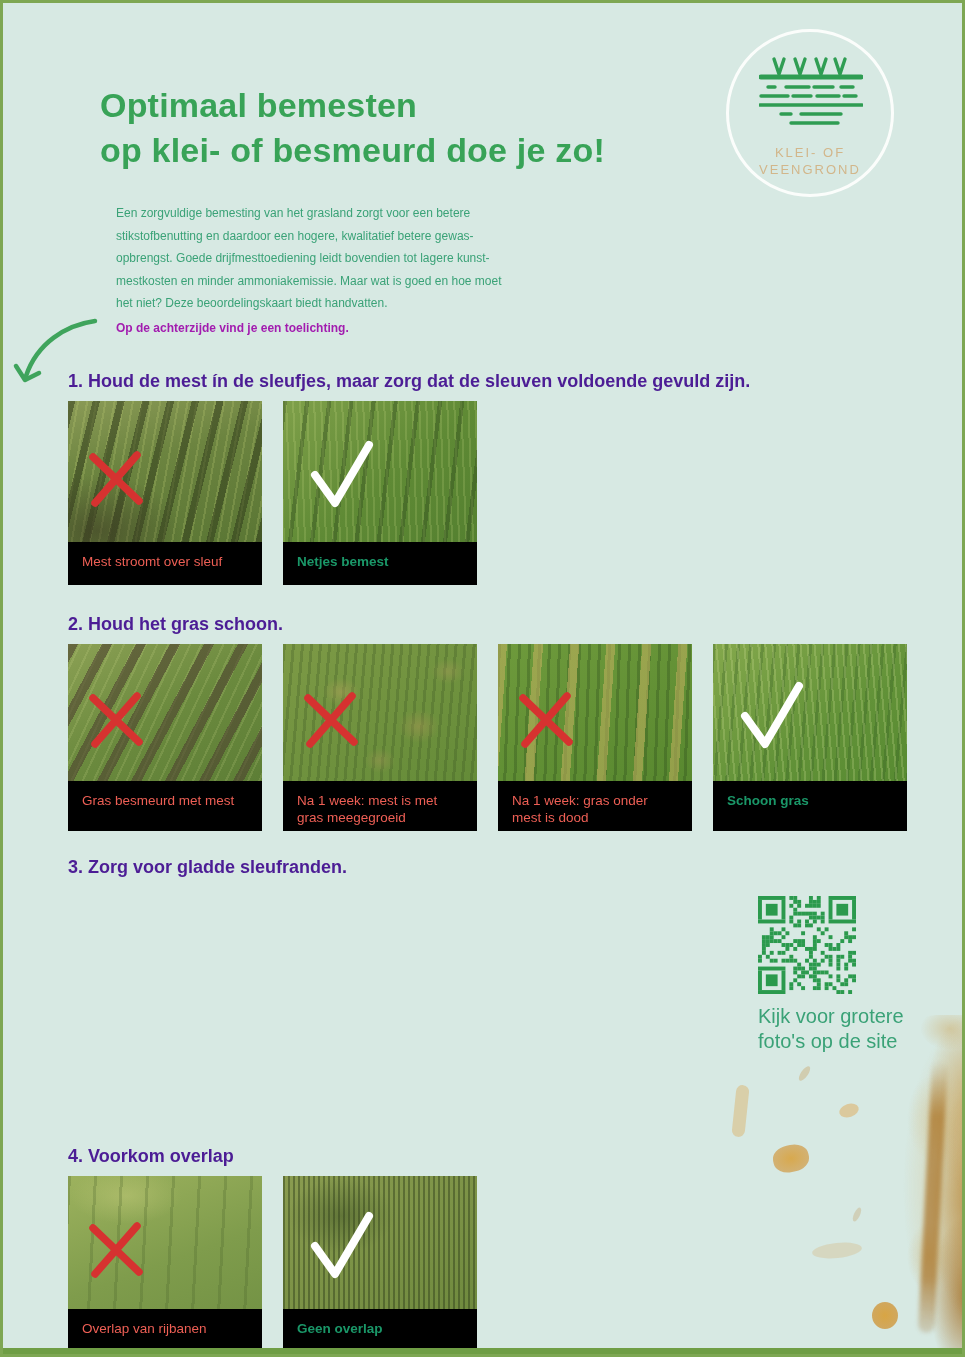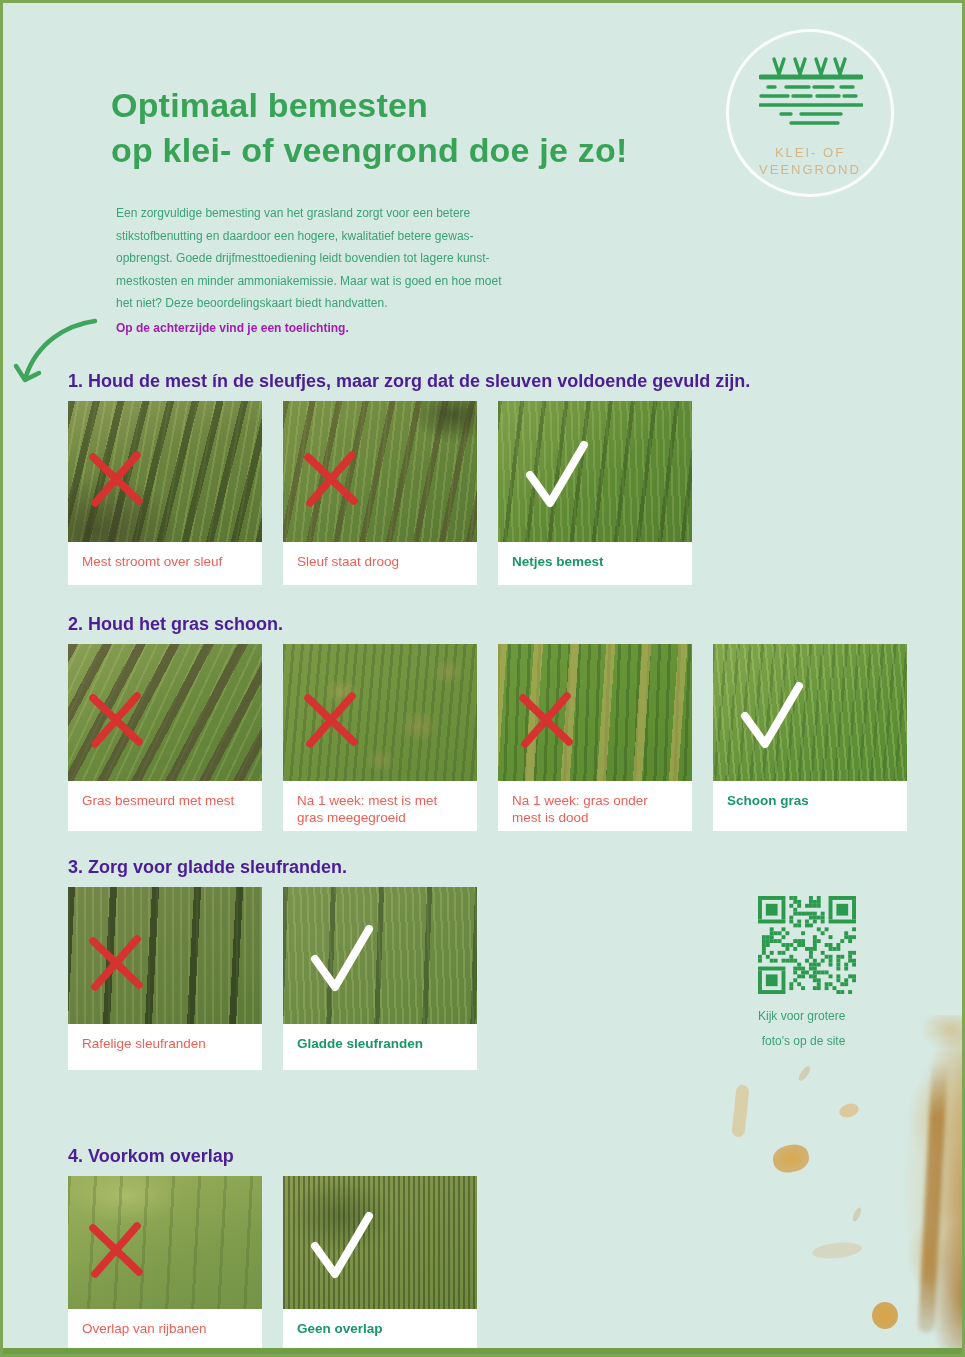--- a/index.html
+++ b/index.html
@@ -3,38 +3,38 @@
 <meta charset="utf-8">
 <style>
   html,body{margin:0;padding:0;background:#9aa79a;}
   .page{
     position:relative; width:965px; height:1357px; margin:0 auto;
     background:#d7e9e3; overflow:hidden; box-sizing:border-box;
     border:3px solid #7ea753;
     font-family:"Liberation Sans", sans-serif;
   }
   
-  .title{position:absolute; left:108px; top:80px; font-size:34px; line-height:45px;
+  .title{position:absolute; left:97px; top:80px; font-size:34px; line-height:45px;
          font-weight:700; color:#38a357; letter-spacing:.2px;}
   .logo{position:absolute; left:723px; top:26px; width:168px; height:168px;
         border:3px solid #fbfdfb; border-radius:50%; box-sizing:border-box;}
   .logo svg{position:absolute; left:30px; top:24px;}
   .logo-text{position:absolute; left:0; top:112px; width:100%; text-align:center;
              font-size:13px; font-weight:400; letter-spacing:2px; color:#d2b68a; line-height:17px;}
   
   .intro{position:absolute; left:113px; top:199px; font-size:12px; line-height:22.6px;
          color:#3aa277; white-space:nowrap;}
   .intro .bold{font-weight:700; color:#a21caf; margin-top:2px;}
   .arrow{position:absolute; left:8px; top:312px;}
   
   .section{position:absolute; left:65px;}
   .section h2{margin:0 0 9px 0; font-size:18px; line-height:22px; font-weight:700;
               color:#4c1d95; white-space:nowrap;}
   .row{display:flex; gap:21px;}
-  .card{width:194px; background:#ffffff;}
+  .card{width:194px; background:#000000;}
   .photo{position:relative; width:194px; overflow:hidden;}
   .s1 .photo{height:141px} .s1 .cap{height:43px}
   .s2 .photo{height:137px} .s2 .cap{height:50px}
   .s3 .photo{height:137px} .s3 .cap{height:46px}
   .s4 .photo{height:133px} .s4 .cap{height:50px}
   .cap{box-sizing:border-box; padding:11px 12px 0 14px; font-size:13.5px; line-height:17px;}
   .cap.bad{color:#ee5f55;}
   .cap.good{color:#1a9768; font-weight:700;}
   .mark{position:absolute;}
   .mark-x{left:18px; top:calc(50% + 6px); transform:translateY(-50%);}
@@ -90,22 +90,22 @@
   .t11{background:
       repeating-linear-gradient(93deg, rgba(70,95,40,.25) 0 3px, transparent 3px 26px),
       radial-gradient(80px 40px at 30% 15%, rgba(205,210,130,.4), transparent 70%),
       linear-gradient(160deg,#9db25e 0%,#7f9c4c 60%,#749345 100%);}
   .t12{background:
       repeating-linear-gradient(90deg, rgba(45,60,25,.45) 0 2px, transparent 2px 5px),
       radial-gradient(70px 50px at 30% 30%, rgba(50,70,30,.4), transparent 75%),
       linear-gradient(150deg,#8a9c50 0%,#6f8a3e 100%);}
   
   .qr{position:absolute; left:755px; top:893px; width:98px; height:98px;}
-  .qr-caption{position:absolute; left:755px; top:1001px; font-size:12px; line-height:25px;
-              color:#3aa277;text-align:right;}
+  .qr-caption{position:absolute; left:755px; top:1001px; font-size:20px; line-height:25px;
+              color:#3aa277;}
   
   .stain,.drop{position:absolute; pointer-events:none;}
   .stain-main{left:886px; top:1012px; width:78px; height:345px;
     background:
       radial-gradient(42px 30px at 78% 4%, rgba(205,175,110,.55), transparent 70%),
       radial-gradient(60px 120px at 105% 25%, rgba(196,150,70,.65), transparent 75%),
       radial-gradient(55px 150px at 108% 55%, rgba(176,123,42,.75), transparent 78%),
       radial-gradient(50px 110px at 100% 82%, rgba(160,105,30,.8), transparent 75%),
       radial-gradient(70px 200px at 90% 50%, rgba(215,190,130,.6), transparent 80%),
       radial-gradient(36px 60px at 58% 30%, rgba(210,185,125,.4), transparent 75%),
@@ -126,21 +126,21 @@
       background:radial-gradient(#d8a544 0%, #cfa863 80%, rgba(207,168,99,.25));}
   .footer-bar{position:absolute; left:0; right:0; bottom:0; height:6px; background:#6f9e45;}
 </style>
 </head>
 <body>
 
 <div class="page">
 
   <div class="title">
     <div>Optimaal bemesten</div>
-    <div>op klei- of veengrond doe je zo!</div>
+    <div>op klei- of besmeurd doe je zo!</div>
   </div>
 
   <div class="logo">
     <svg width="104" height="80" viewBox="0 0 104 80">
       <g stroke="#2f9d53" fill="none" stroke-linecap="round">
         <path d="M15 3 L20 18 L25 3" stroke-width="3.4"></path>
         <path d="M36 3 L41 18 L46 3" stroke-width="3.4"></path>
         <path d="M57 3 L62 18 L67 3" stroke-width="3.4"></path>
         <path d="M76 3 L81 18 L86 3" stroke-width="3.4"></path>
         <line x1="2" y1="21" x2="102" y2="21" stroke-width="5"></line>
@@ -188,31 +188,20 @@
             <svg class="mark mark-x" width="60" height="58" viewBox="0 0 60 58">
               <g stroke="#d63230" stroke-width="7.5" stroke-linecap="round">
                 <line x1="7" y1="8" x2="53" y2="52"></line>
                 <line x1="51" y1="6" x2="9" y2="54"></line>
               </g>
             </svg>
           </div>
           <div class="cap bad">Mest stroomt over sleuf</div>
         </div>
         <div class="card">
-          <div class="photo t2">
-            <svg class="mark mark-x" width="60" height="58" viewBox="0 0 60 58">
-              <g stroke="#d63230" stroke-width="7.5" stroke-linecap="round">
-                <line x1="7" y1="8" x2="53" y2="52"></line>
-                <line x1="51" y1="6" x2="9" y2="54"></line>
-              </g>
-            </svg>
-          </div>
-          <div class="cap bad">Sleuf staat droog</div>
-        </div>
-        <div class="card">
           <div class="photo t3">
             <svg class="mark mark-check" width="66" height="70" viewBox="0 0 66 70">
               <polyline points="6,36 26,64 60,6" fill="none" stroke="#ffffff" stroke-width="8" stroke-linecap="round" stroke-linejoin="round"></polyline>
             </svg>
           </div>
           <div class="cap good">Netjes bemest</div>
         </div>
       </div>
   </div>
   <div class="section s2" style="top:610px">
@@ -256,41 +245,20 @@
             <svg class="mark mark-check" width="66" height="70" viewBox="0 0 66 70">
               <polyline points="6,36 26,64 60,6" fill="none" stroke="#ffffff" stroke-width="8" stroke-linecap="round" stroke-linejoin="round"></polyline>
             </svg>
           </div>
           <div class="cap good">Schoon gras</div>
         </div>
       </div>
   </div>
   <div class="section s3" style="top:853px">
     <h2>3. Zorg voor gladde sleufranden.</h2>
-    <div class="row">
-        <div class="card">
-          <div class="photo t8">
-            <svg class="mark mark-x" width="60" height="58" viewBox="0 0 60 58">
-              <g stroke="#d63230" stroke-width="7.5" stroke-linecap="round">
-                <line x1="7" y1="8" x2="53" y2="52"></line>
-                <line x1="51" y1="6" x2="9" y2="54"></line>
-              </g>
-            </svg>
-          </div>
-          <div class="cap bad">Rafelige sleufranden</div>
-        </div>
-        <div class="card">
-          <div class="photo t9">
-            <svg class="mark mark-check" width="66" height="70" viewBox="0 0 66 70">
-              <polyline points="6,36 26,64 60,6" fill="none" stroke="#ffffff" stroke-width="8" stroke-linecap="round" stroke-linejoin="round"></polyline>
-            </svg>
-          </div>
-          <div class="cap good">Gladde sleufranden</div>
-        </div>
-      </div>
   </div>
   <div class="section s4" style="top:1142px">
     <h2>4. Voorkom overlap</h2>
     <div class="row">
         <div class="card">
           <div class="photo t11">
             <svg class="mark mark-x" width="60" height="58" viewBox="0 0 60 58">
               <g stroke="#d63230" stroke-width="7.5" stroke-linecap="round">
                 <line x1="7" y1="8" x2="53" y2="52"></line>
                 <line x1="51" y1="6" x2="9" y2="54"></line>

